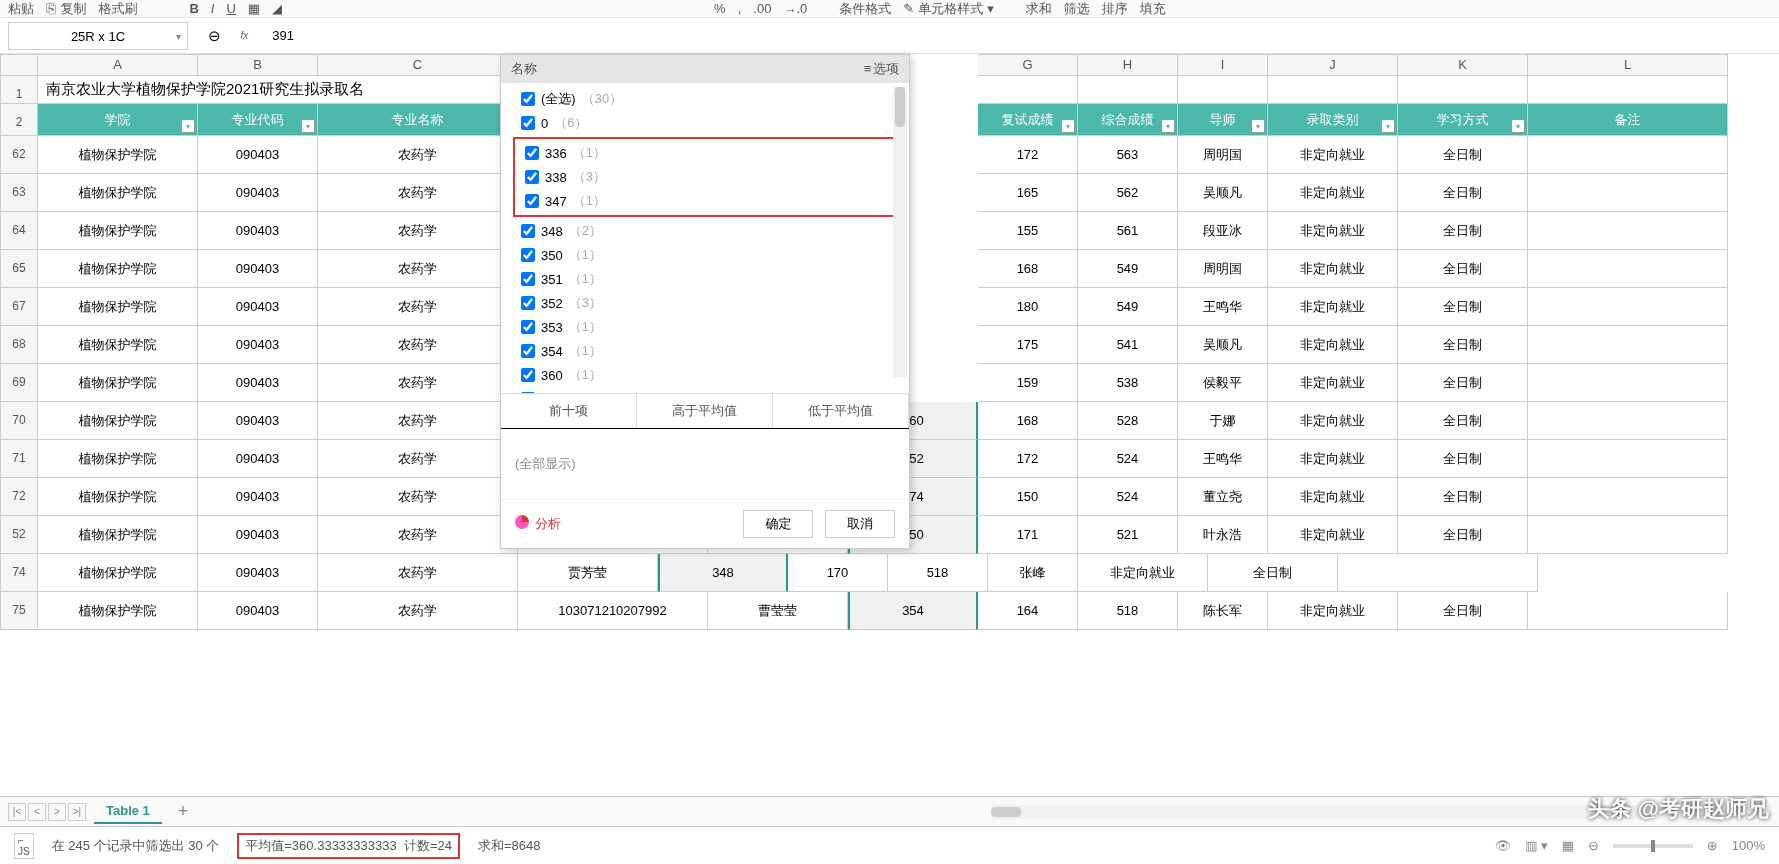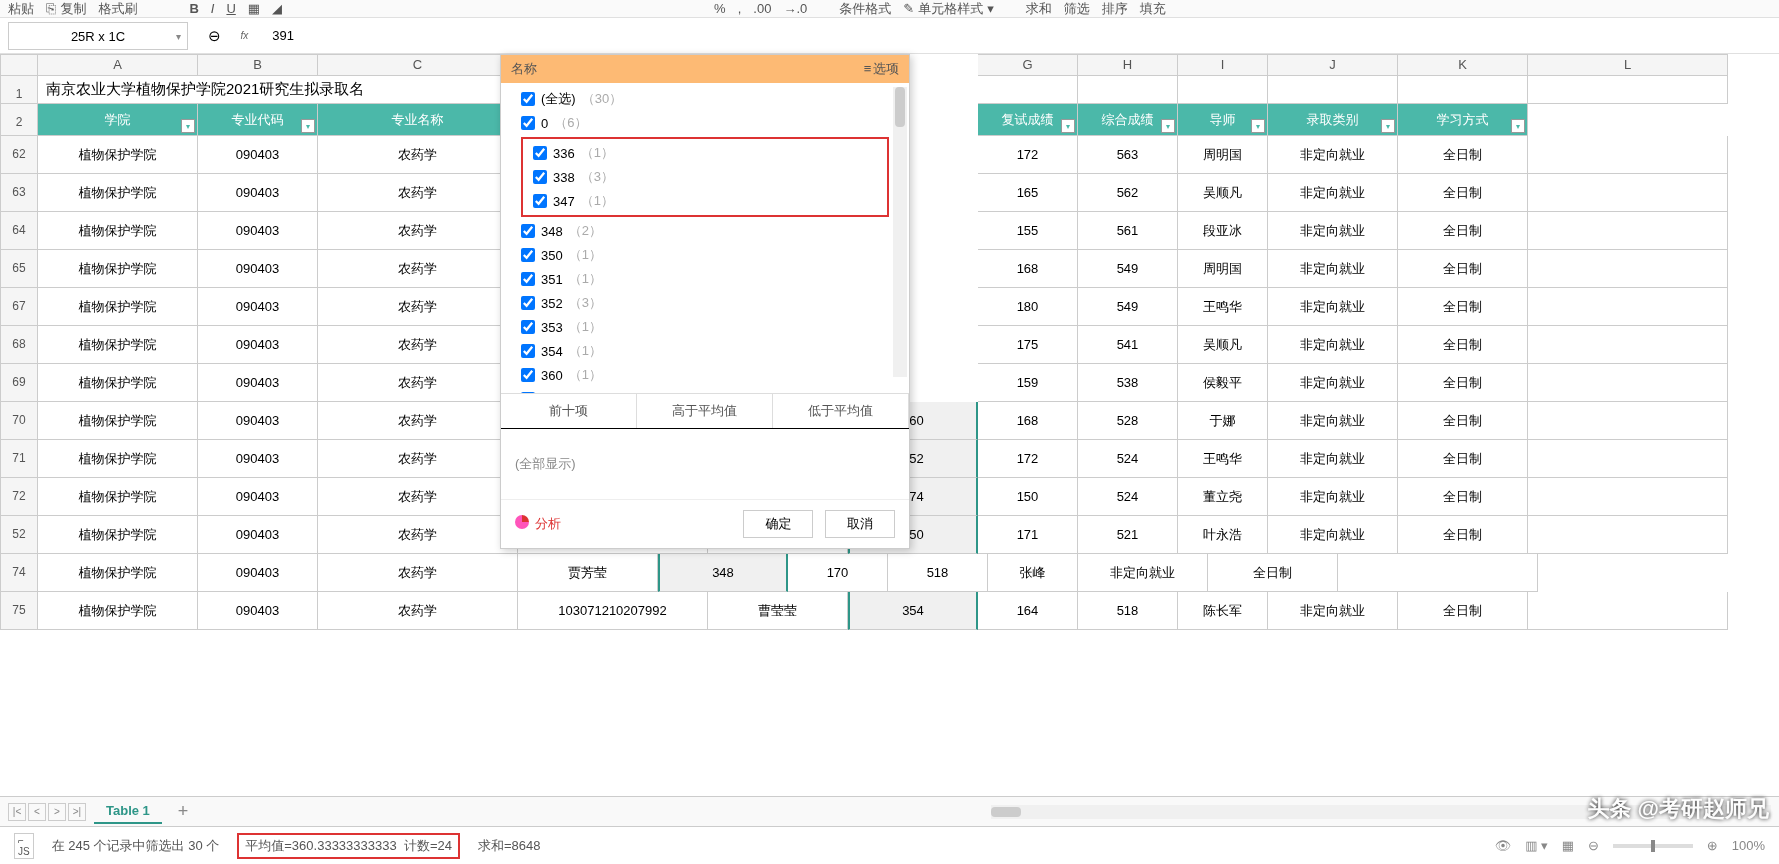--- a/index.html
+++ b/index.html
@@ -18,26 +18,26 @@
 .row{display:flex;height:38px}
 .row-h{width:38px;background:#f5f5f5;border:1px solid #ccc;border-top:none;text-align:center;line-height:36px;color:#555;font-size:12px}
 .cell{border:1px solid #ccc;border-left:none;border-top:none;display:flex;align-items:center;justify-content:center;padding:0 4px;overflow:hidden;white-space:nowrap}
 .hdr-cell{background:#4bb8a9;color:#fff;font-weight:500;position:relative}
 .filter-btn{position:absolute;right:2px;bottom:2px;width:14px;height:14px;background:#fff;border:1px solid #999;display:flex;align-items:center;justify-content:center;font-size:8px;color:#4bb8a9}
 .title-row .cell{font-size:15px;justify-content:flex-start;padding-left:8px}
 .sel-col{background:#f0f0f0}
 .sel-border-r{border-right:2px solid #2e9688}
 .sel-border-l{border-left:2px solid #2e9688}
 .filter-popup{position:absolute;left:500px;top:0;width:410px;background:#fff;border:1px solid #ccc;box-shadow:2px 2px 8px rgba(0,0,0,.2);z-index:100}
-.fp-head{height:28px;background:#fdba74;display:flex;align-items:center;justify-content:space-between;padding:0 10px;color:#555}
+.fp-head{height:28px;background:#e5e5e5;display:flex;align-items:center;justify-content:space-between;padding:0 10px;color:#555}
 .fp-list{max-height:310px;overflow-y:auto;padding:4px 12px;position:relative}
 .fp-item{display:flex;align-items:center;height:24px;gap:6px;padding-left:8px}
 .fp-item input{width:14px;height:14px}
 .fp-item .cnt{color:#aaa}
-.fp-highlight{border:2px solid #d33;padding:2px;margin:2px 8px}
+.fp-highlight{border:2px solid #d33;padding:2px;margin:2px 0}
 .fp-btns{display:flex;border-top:1px solid #ddd}
 .fp-btns button{flex:1;height:34px;background:#fff;border:none;border-right:1px solid #ddd;cursor:pointer;color:#555}
 .fp-show-all{padding:26px 14px;color:#888;border-top:1px solid #000000}
 .fp-footer{display:flex;align-items:center;justify-content:space-between;padding:10px 14px;border-top:1px solid #eee}
 .fp-footer .analyze{color:#d33;display:flex;align-items:flex-start;gap:6px}
 .fp-footer button{width:70px;height:28px;border:1px solid #ccc;background:#fff;cursor:pointer;margin-left:8px}
 .scrollbar-v{position:absolute;right:492px;top:30px;width:14px;height:280px;background:#f0f0f0}
 .scrollbar-v::before{content:"";position:absolute;top:0;left:2px;width:10px;height:40px;background:#ccc;border-radius:4px}
 .bottom-tabs{position:absolute;bottom:38px;left:0;right:0;height:30px;display:flex;align-items:center;border-top:1px solid #ccc;background:#f9f9f9;padding:0 8px;gap:8px}
 .tab-nav{display:flex;gap:2px}
@@ -146,20 +146,23 @@
         <span class="filter-btn">▾</span>
       </div>
     <div class="cell hdr-cell" style="width:130px">
         <span>录取类别</span>
         <span class="filter-btn">▾</span>
       </div>
     <div class="cell hdr-cell" style="width:130px">
         <span>学习方式</span>
         <span class="filter-btn">▾</span>
       </div>
+    <div class="cell hdr-cell" style="width:200px">
+        <span>备注</span>
+      </div>
   </div>
 
   <div id="data-rows">
       <div class="row">
         <div class="row-h">62</div>
         <div class="cell" style="width: 160px;">植物保护学院</div>
         <div class="cell" style="width: 120px;">090403</div>
         <div class="cell" style="width: 200px;">农药学</div>
         <div class="cell" style="width: 190px; visibility: hidden;"></div>
         <div class="cell" style="width: 140px; visibility: hidden;"></div>

